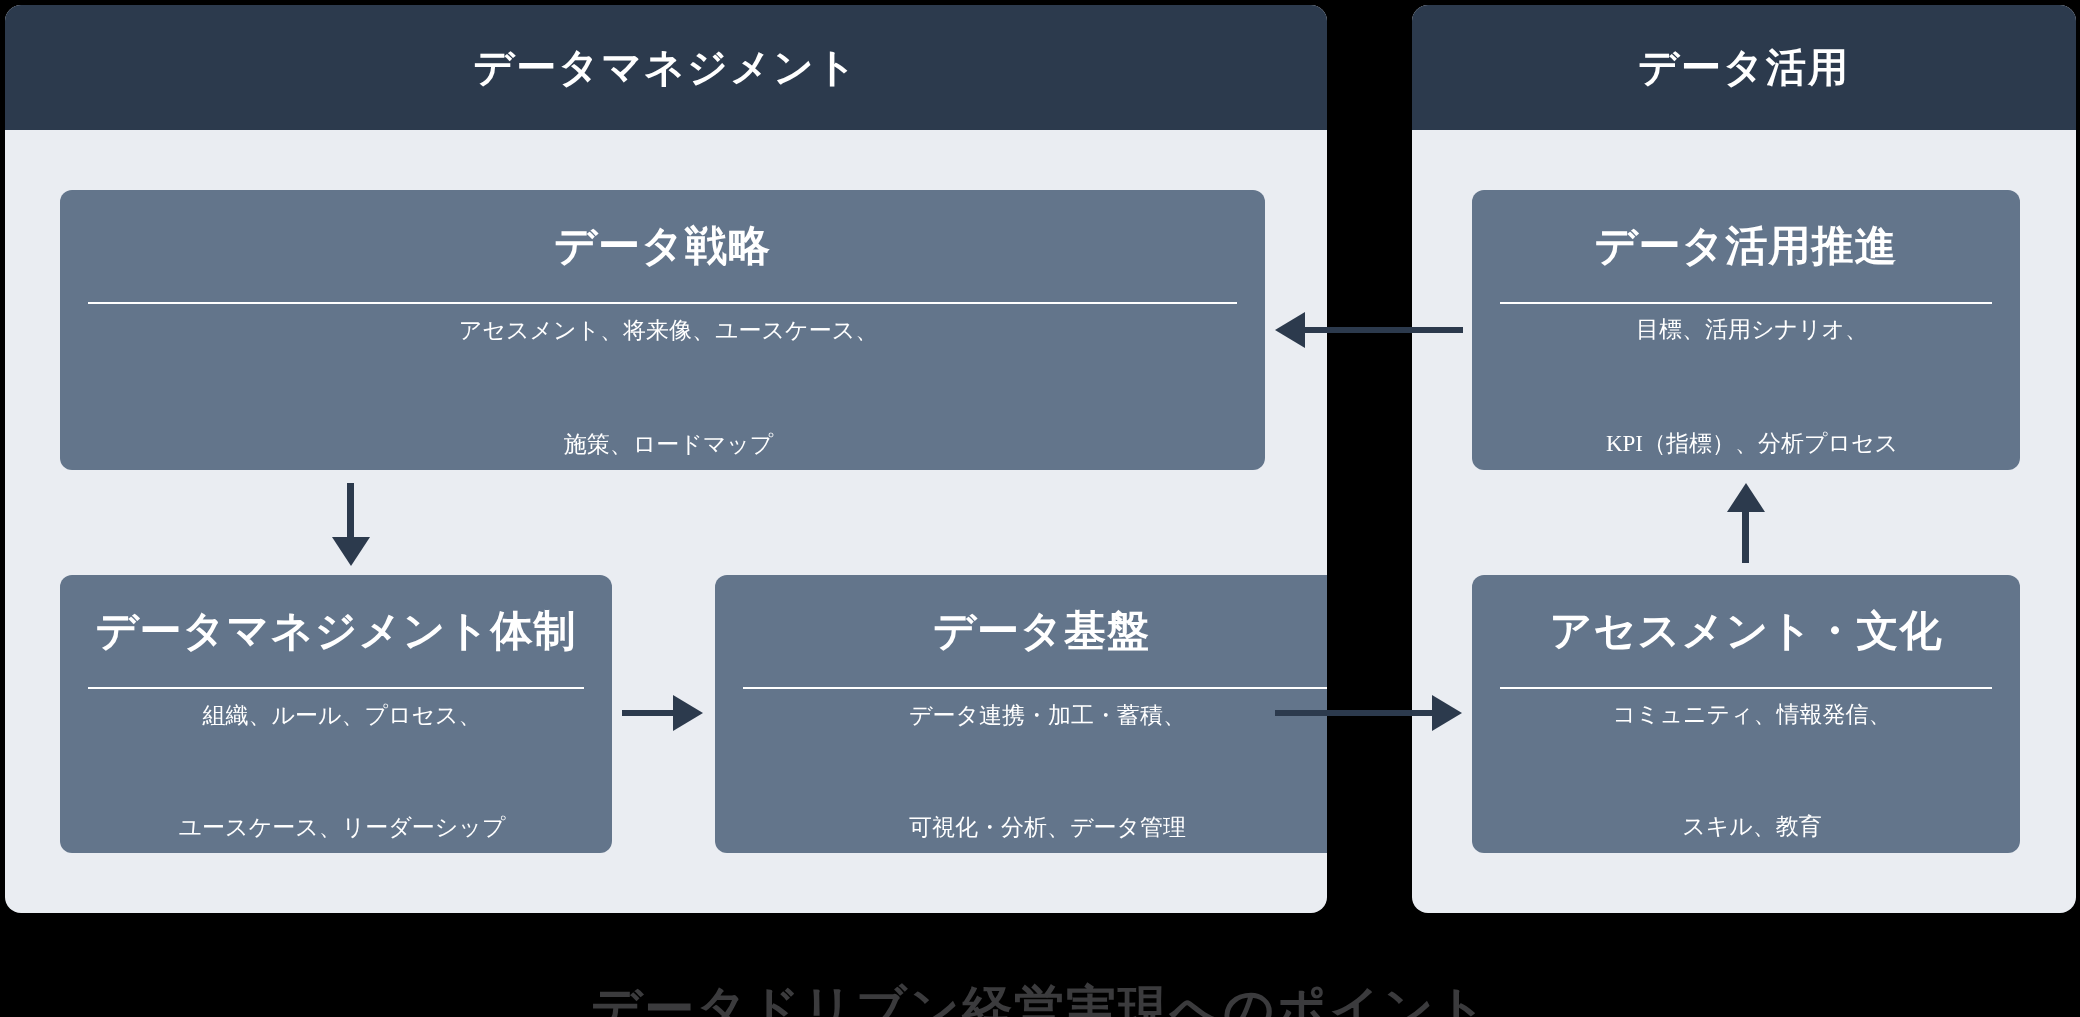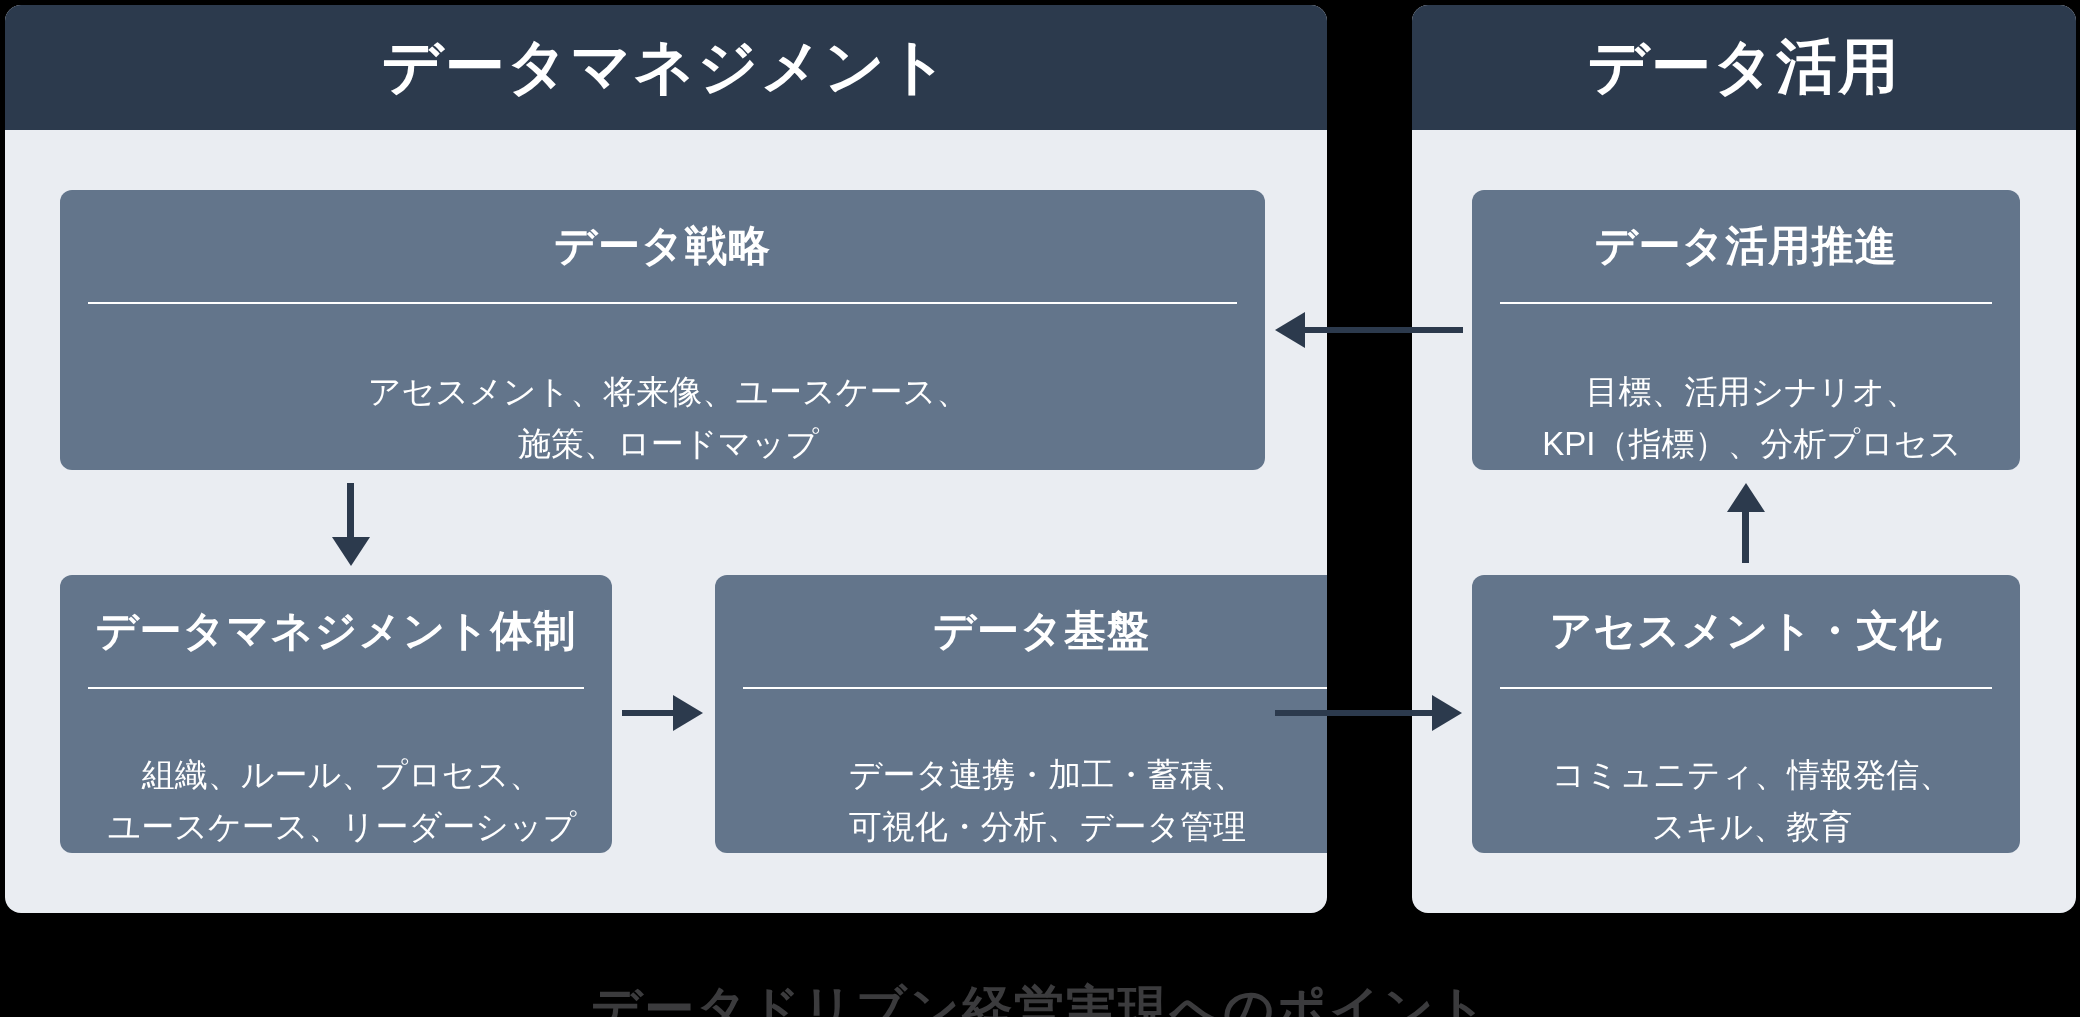--- a/index.html
+++ b/index.html
@@ -18,31 +18,31 @@
   }
   .panel {
     position: absolute;
     top: 5px;
     height: 908px;
     background: var(--panel-bg, #eaedf2);
     border-radius: 16px;
     overflow: hidden;
   }
   .panel-left  { left: 5px;    width: 1322px; }
-  .panel-right { left: 1412px; width: 664px;  }
+  .panel-right { left: 1412px; width: 664px; font-family: Liberation Serif, serif;  }
   .panel-header {
     position: absolute;
     left: 0; top: 0; right: 0;
     height: 125px;
     background: var(--header-bg, #2c3a4d);
     display: flex;
     align-items: center;
     justify-content: center;
     color: var(--text-on-dark, #ffffff);
-    font-size: 60px;
+    font-size: 40px;
     font-weight: 700;
     letter-spacing: 2px;
   }
   .box {
     position: absolute;
     background: var(--box-bg, #63758b);
     border-radius: 12px;
     color: var(--text-on-dark, #ffffff);
     display: flex;
     flex-direction: column;
@@ -61,23 +61,23 @@
     flex: 0 0 2px;
     height: 2px;
     margin: 0 28px;
     background: var(--text-on-dark, #ffffff);
   }
   .box-body {
     flex: 1 1 auto;
     display: flex;
     flex-direction: column;
     align-items: center;
-    justify-content: flex-end;
+    justify-content: space-between;
     text-align: center;
-    font-size: 33px;
+    font-size: 23px;
     line-height: 52px;
     font-weight: 400;
     padding-left: 12px;
   }
   
   .box-strategy     { left: 55px;  top: 185px; width: 1205px; height: 280px; }
   .box-organization { left: 55px;  top: 570px; width: 552px;  height: 278px; }
   .box-platform     { left: 710px; top: 570px; width: 653px;  height: 278px; }
   
   .box-promotion    { left: 60px;  top: 185px; width: 548px;  height: 280px; }

